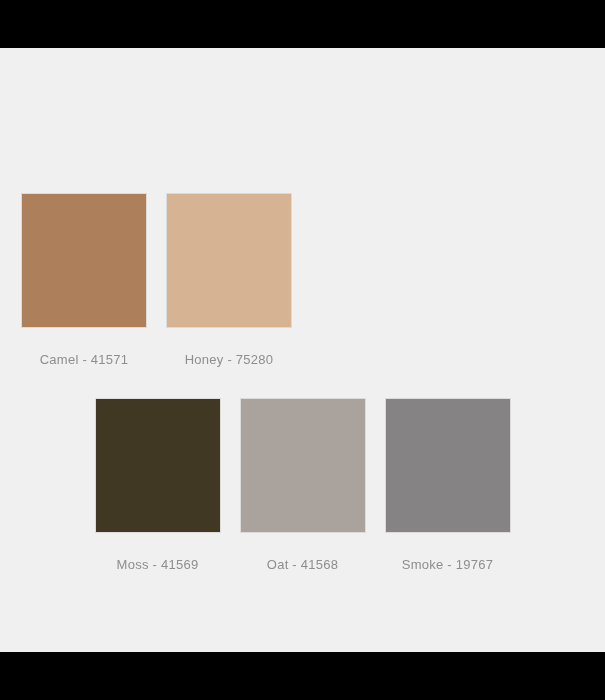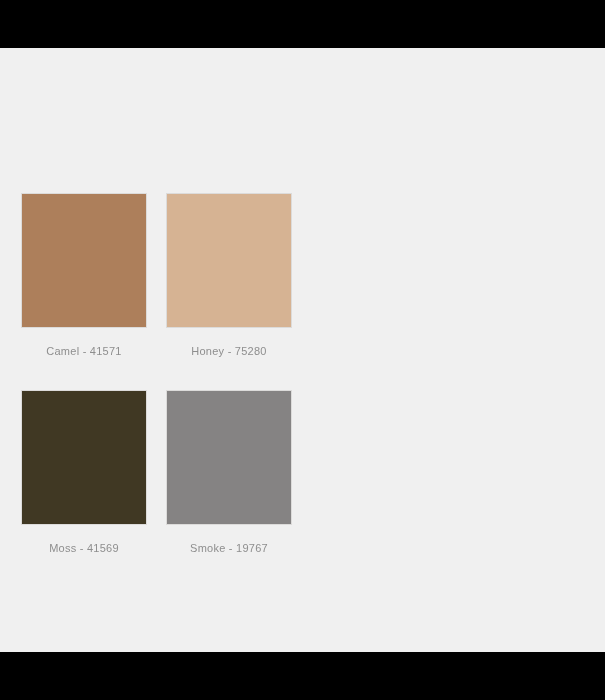--- a/index.html
+++ b/index.html
@@ -51,43 +51,43 @@
     width: 563px;
   }
 
   .swatch-row {
     display: flex;
     flex-direction: row;
     justify-content: flex-start;
     align-items: flex-start;
     margin-bottom: 33px;
   }
-  .swatch-row:last-child { margin-bottom: 0; }
+  .swatch-row:last-child { margin-bottom: 0; justify-content: center; }
 
   .swatch-cell {
     width: 126px;
     margin-right: 19px;
     display: flex;
     flex-direction: column;
     align-items: center;
   }
   .swatch-cell:last-child { margin-right: 0; }
 
   .swatch-chip {
     width: 126px;
     height: 135px;
     box-sizing: border-box;
     border: 1px solid rgba(120, 110, 105, 0.16);
     background-clip: padding-box;
   }
 
   .swatch-label {
-    margin-top: 18px;
+    margin-top: 26px;
     font-family: "Liberation Sans", sans-serif;
-    font-size: 11px;
+    font-size: 13px;
     letter-spacing: 0.25px;
     color: #8E8E8E;
     text-align: center;
     line-height: 11px;
     white-space: nowrap;
   }
 </style>
 </head>
 <body>
 
@@ -109,20 +109,24 @@
           <div class="swatch-label">Honey - 75280</div>
         </div>
       </div>
 
       <div class="swatch-row">
         <div class="swatch-cell">
           <div class="swatch-chip" style="background-color: rgb(64, 56, 35);"></div>
           <div class="swatch-label">Moss - 41569</div>
         </div>
         <div class="swatch-cell">
+          <div class="swatch-chip" style="background-color: rgb(170, 163, 157);"></div>
+          <div class="swatch-label">Oat - 41568</div>
+        </div>
+        <div class="swatch-cell">
           <div class="swatch-chip" style="background-color: rgb(133, 131, 131);"></div>
           <div class="swatch-label">Smoke - 19767</div>
         </div>
       </div>
 
     </div>
   </div>
 
   <div class="letterbox bottom" style="background-color: rgb(0, 0, 0);"></div>
 

